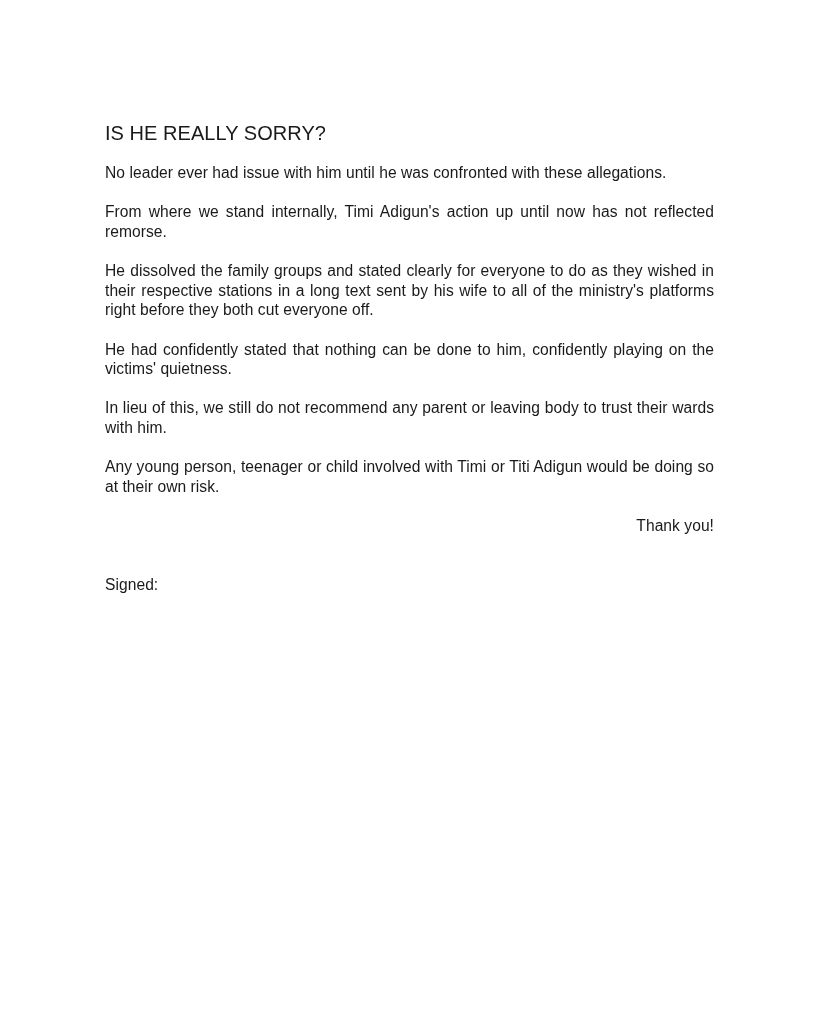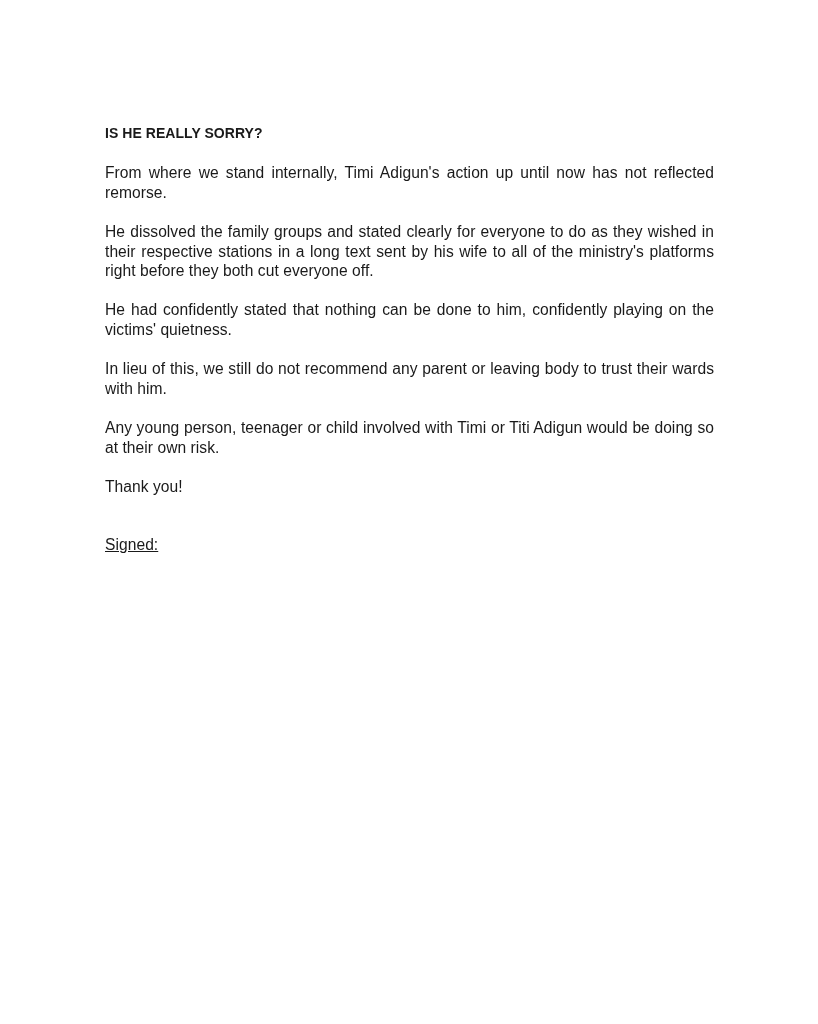--- a/index.html
+++ b/index.html
@@ -19,45 +19,46 @@
       position: absolute;
       left: 105px;
       top: 124px;
       width: 609px;
       font-size: 15.6px;
       line-height: 19.6px;
       letter-spacing: 0.05px;
     }
     .title {
       margin: 0 0 19.6px 0;
-      font-weight: bold;
-      font-size: 14px;
+      font-weight: normal;
+      font-size: 20px;
     }
     .para {
       margin: 0 0 19.6px 0;
       text-align: justify;
       text-align-last: left;
     }
     .closing {
       margin: 0 0 39.2px 0;
+      text-align: right;
     }
     .signature {
       margin: 0;
-      text-decoration: underline;
     }
     .signature span {
       display: block;
     }
   </style>
 </head>
 <body>
 
 <div class="page">
   <h1 class="title">IS HE REALLY SORRY?</h1>
 
+  <p class="para">No leader ever had issue with him until he was confronted with these allegations.</p>
   <p class="para">From where we stand internally, Timi Adigun's action up until now has not reflected remorse.</p>
   <p class="para">He dissolved the family groups and stated clearly for everyone to do as they wished in their respective stations in a long text sent by his wife to all of the ministry's platforms right before they both cut everyone off.</p>
   <p class="para">He had confidently stated that nothing can be done to him, confidently playing on the victims' quietness.</p>
   <p class="para">In lieu of this, we still do not recommend any parent or leaving body to trust their wards with him.</p>
   <p class="para">Any young person, teenager or child involved with Timi or Titi Adigun would be doing so at their own risk.</p>
 
   <p class="closing">Thank you!</p>
 
   <div class="signature">
     <span>Signed:</span>

